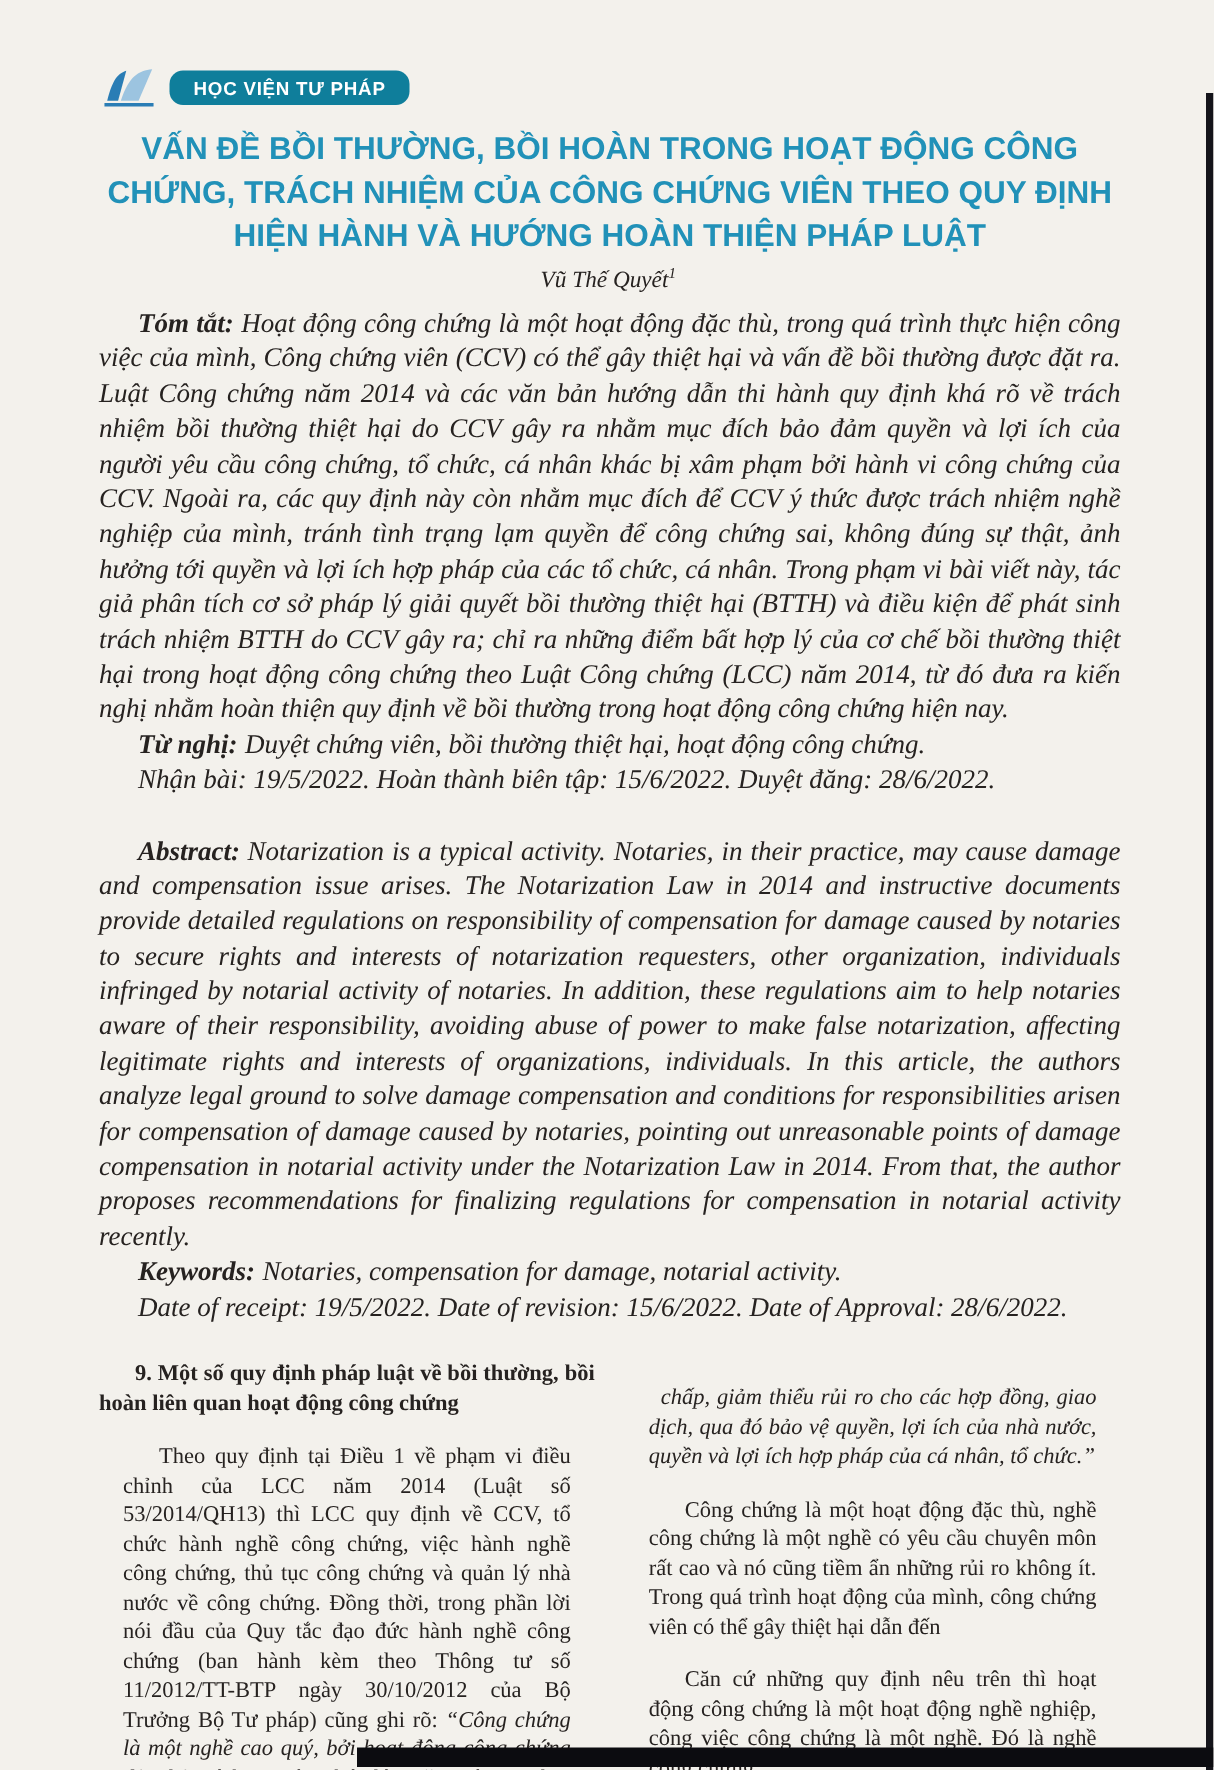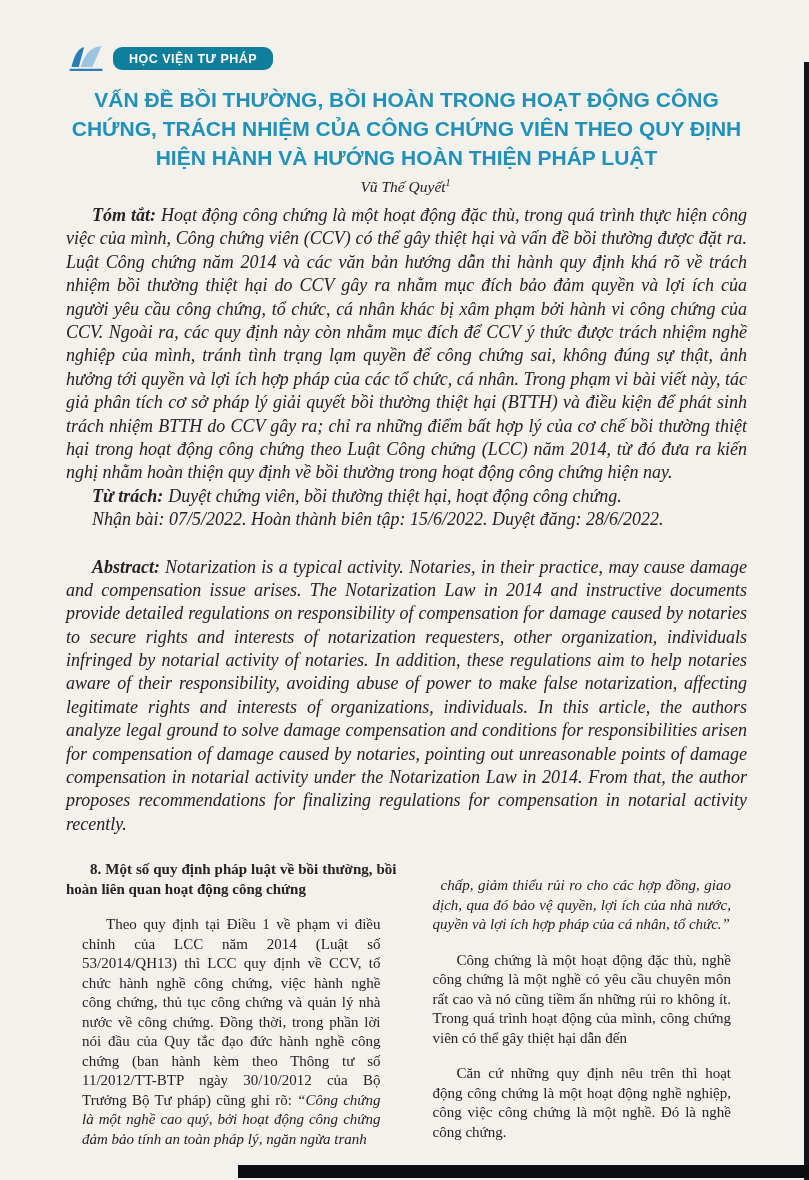--- a/index.html
+++ b/index.html
@@ -108,33 +108,35 @@
     </svg>
     <div class="badge">HỌC VIỆN TƯ PHÁP</div>
   </div>
 
   <h1 class="title">VẤN ĐỀ BỒI THƯỜNG, BỒI HOÀN TRONG HOẠT ĐỘNG CÔNG CHỨNG, TRÁCH NHIỆM CỦA CÔNG CHỨNG VIÊN THEO QUY ĐỊNH HIỆN HÀNH VÀ HƯỚNG HOÀN THIỆN PHÁP LUẬT</h1>
 
   <div class="author"><span>Vũ Thế Quyết</span><sup>1</sup></div>
 
   <section class="abstract">
     <p class="indent"><b class="lead">Tóm tắt:</b><span>Hoạt động công chứng là một hoạt động đặc thù, trong quá trình thực hiện công việc của mình, Công chứng viên (CCV) có thể gây thiệt hại và vấn đề bồi thường được đặt ra. Luật Công chứng năm 2014 và các văn bản hướng dẫn thi hành quy định khá rõ về trách nhiệm bồi thường thiệt hại do CCV gây ra nhằm mục đích bảo đảm quyền và lợi ích của người yêu cầu công chứng, tổ chức, cá nhân khác bị xâm phạm bởi hành vi công chứng của CCV. Ngoài ra, các quy định này còn nhằm mục đích để CCV ý thức được trách nhiệm nghề nghiệp của mình, tránh tình trạng lạm quyền để công chứng sai, không đúng sự thật, ảnh hưởng tới quyền và lợi ích hợp pháp của các tổ chức, cá nhân. Trong phạm vi bài viết này, tác giả phân tích cơ sở pháp lý giải quyết bồi thường thiệt hại (BTTH) và điều kiện để phát sinh trách nhiệm BTTH do CCV gây ra; chỉ ra những điểm bất hợp lý của cơ chế bồi thường thiệt hại trong hoạt động công chứng theo Luật Công chứng (LCC) năm 2014, từ đó đưa ra kiến nghị nhằm hoàn thiện quy định về bồi thường trong hoạt động công chứng hiện nay.</span></p>
-    <p class="indent"><b class="lead">Từ trách:</b><span>Duyệt chứng viên, bồi thường thiệt hại, hoạt động công chứng.</span></p>
-    <p class="indent">Nhận bài: 07/5/2022. Hoàn thành biên tập: 15/6/2022. Duyệt đăng: 28/6/2022.</p>
+    <p class="indent"><b class="lead">Từ nghị:</b><span>Duyệt chứng viên, bồi thường thiệt hại, hoạt động công chứng.</span></p>
+    <p class="indent">Nhận bài: 19/5/2022. Hoàn thành biên tập: 15/6/2022. Duyệt đăng: 28/6/2022.</p>
   </section>
 
   <div class="gap"></div>
 
   <section class="abstract">
     <p class="indent"><b class="lead">Abstract:</b><span>Notarization is a typical activity. Notaries, in their practice, may cause damage and compensation issue arises. The Notarization Law in 2014 and instructive documents provide detailed regulations on responsibility of compensation for damage caused by notaries to secure rights and interests of notarization requesters, other organization, individuals infringed by notarial activity of notaries. In addition, these regulations aim to help notaries aware of their responsibility, avoiding abuse of power to make false notarization, affecting legitimate rights and interests of organizations, individuals. In this article, the authors analyze legal ground to solve damage compensation and conditions for responsibilities arisen for compensation of damage caused by notaries, pointing out unreasonable points of damage compensation in notarial activity under the Notarization Law in 2014. From that, the author proposes recommendations for finalizing regulations for compensation in notarial activity recently.</span></p>
+    <p class="indent"><b class="lead">Keywords:</b><span>Notaries, compensation for damage, notarial activity.</span></p>
+    <p class="indent">Date of receipt: 19/5/2022. Date of revision: 15/6/2022. Date of Approval: 28/6/2022.</p>
   </section>
 
   <div class="columns">
     <div class="col">
-      <h3 class="section">8. Một số quy định pháp luật về bồi thường, bồi hoàn liên quan hoạt động công chứng</h3>
+      <h3 class="section">9. Một số quy định pháp luật về bồi thường, bồi hoàn liên quan hoạt động công chứng</h3>
       <p><span>Theo quy định tại Điều 1 về phạm vi điều chỉnh của LCC năm 2014 (Luật số 53/2014/QH13) thì LCC quy định về CCV, tổ chức hành nghề công chứng, việc hành nghề công chứng, thủ tục công chứng và quản lý nhà nước về công chứng. Đồng thời, trong phần lời nói đầu của Quy tắc đạo đức hành nghề công chứng (ban hành kèm theo Thông tư số 11/2012/TT-BTP ngày 30/10/2012 của Bộ Trưởng Bộ Tư pháp) cũng ghi rõ: </span><i class="quote">“Công chứng là một nghề cao quý, bởi hoạt động công chứng đảm bảo tính an toàn pháp lý, ngăn ngừa tranh</i></p>
     </div>
     <div class="col">
       <p class="italic cont">chấp, giảm thiểu rủi ro cho các hợp đồng, giao dịch, qua đó bảo vệ quyền, lợi ích của nhà nước, quyền và lợi ích hợp pháp của cá nhân, tổ chức.”</p>
       <p>Công chứng là một hoạt động đặc thù, nghề công chứng là một nghề có yêu cầu chuyên môn rất cao và nó cũng tiềm ẩn những rủi ro không ít. Trong quá trình hoạt động của mình, công chứng viên có thể gây thiệt hại dẫn đến</p>
       <p>Căn cứ những quy định nêu trên thì hoạt động công chứng là một hoạt động nghề nghiệp, công việc công chứng là một nghề. Đó là nghề công chứng.</p>
     </div>
   </div>
 
   <div class="footnote-area">

